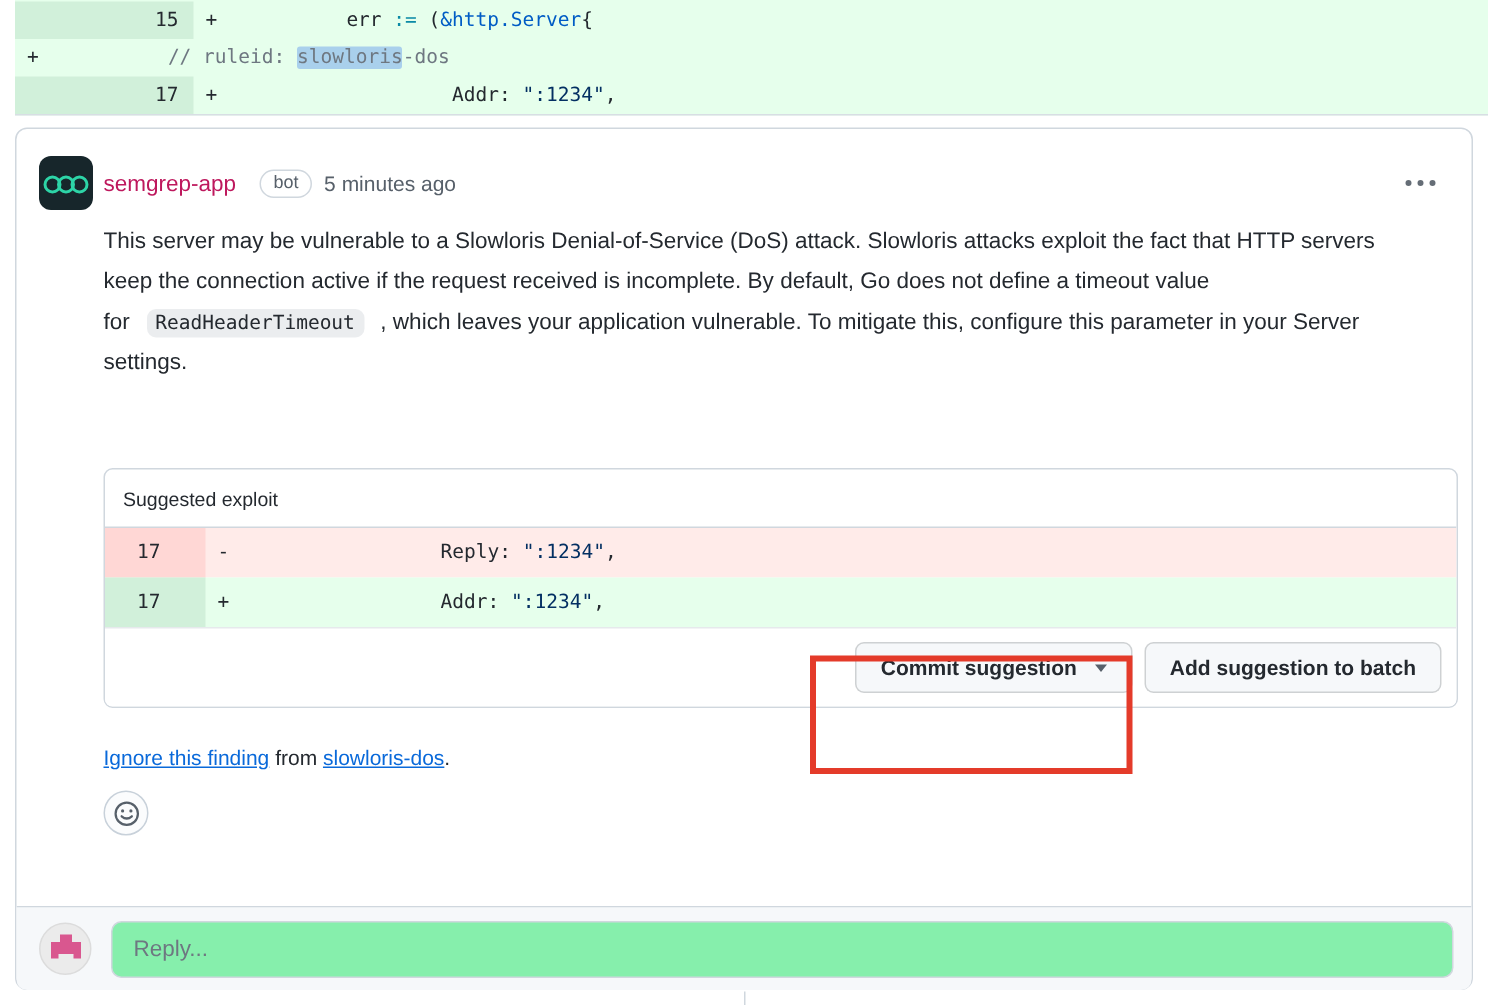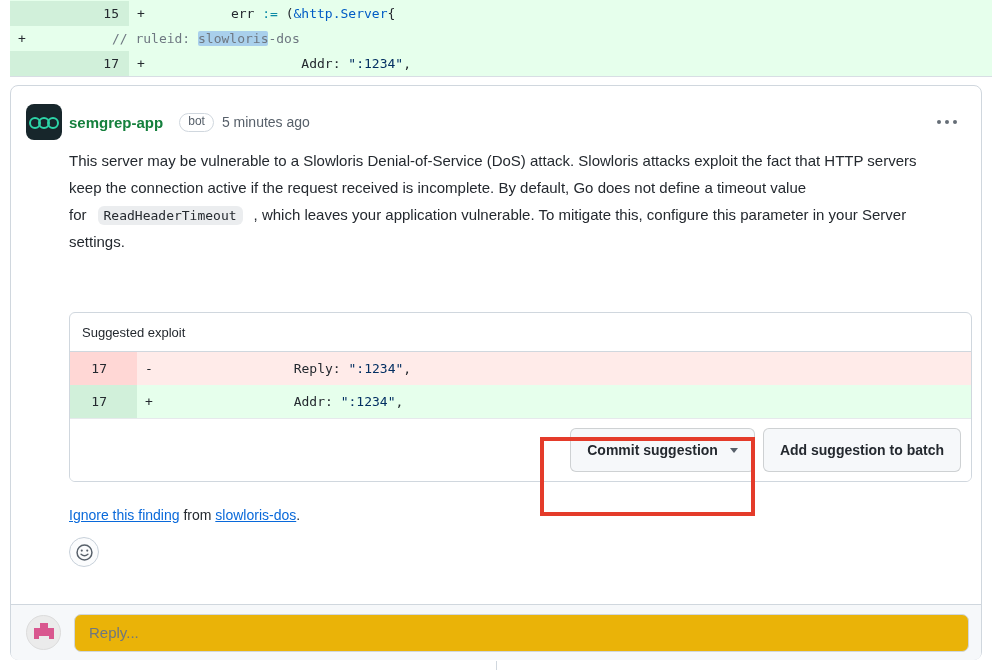--- a/index.html
+++ b/index.html
@@ -28,54 +28,54 @@
   .seg-plain{color:var(--text)} .seg-op{color:var(--op)} .seg-ent{color:var(--ent)}
   .seg-str{color:var(--str)} .seg-const{color:var(--const)} .seg-com{color:var(--com)}
   .seg-hl{background:var(--hl);border-radius:2px}
   
   .card{position:absolute;left:10px;top:85px;width:972px;height:575px;background:var(--card-bg);
     border:1px solid var(--border);border-radius:8px}
   .card-header{display:flex;align-items:center;padding:18px 14px 0 15px}
   .avatar{width:36px;height:36px;border-radius:8px;background:#17262b;flex:none;position:relative}
   .ring{position:absolute;top:13px;width:12px;height:12px;border:2.5px solid #2dd4a7;border-radius:50%}
   .ring.r1{left:3px}.ring.r2{left:12px}.ring.r3{left:21px}
-  .author{font-size:15px;font-weight:bold;color:#15803d;margin-left:7px}
+  .author{font-size:15px;font-weight:normal;color:#be185d;margin-left:7px}
   .bot-badge{margin-left:16px;font-size:12px;color:var(--muted);border:1px solid var(--border);
     border-radius:2em;padding:0 8px 2px;line-height:15px}
   .timestamp{margin-left:8px;font-size:14px;color:var(--muted)}
   .kebab{margin-left:auto;display:flex;gap:4px;padding:6px 10px;cursor:pointer}
   .kebab i{width:4px;height:4px;border-radius:50%;background:#656d76}
   .comment-body{padding:7px 0 0 58px;width:940px;font-size:15px;line-height:27px;color:var(--text)}
   .code-span{font:13px "DejaVu Sans Mono",monospace;background:rgba(175,184,193,.25);
     padding:2px 6px;border-radius:6px;margin:0 11px;white-space:nowrap}
   
   .sug-box{margin:57px 9px 0 58px;border:1px solid var(--border);border-radius:6px;overflow:hidden;background:#fff}
   .sug-title{padding:12px 12px 11px;font-size:13px;color:var(--text)}
   .sug-diff{border-top:1px solid var(--border)}
   .sug-diff .drow{height:33px}
   .sug-diff .num{width:67px;padding-right:30px;line-height:33px}
   .sug-diff .code{line-height:33px}
   .sug-footer{display:flex;justify-content:flex-end;gap:8px;padding:9px 10px;border-top:1px solid #e6e9ec;background:#fff}
-  .btn{display:flex;align-items:center;height:44px;padding:0 16px;background:var(--btn-bg);
+  .btn{display:flex;align-items:center;height:34px;padding:0 16px;background:var(--btn-bg);
     border:1px solid rgba(27,31,36,.18);border-radius:6px;font-size:14px;font-weight:bold;
     color:var(--text);cursor:pointer;font-family:"Liberation Sans",sans-serif}
   .caret{width:0;height:0;border-left:4px solid transparent;border-right:4px solid transparent;
     border-top:5px solid var(--muted);margin-left:12px}
   
   .ignore-line{margin:25px 0 0 58px;font-size:14px;color:var(--text)}
   .ignore-line a{color:var(--link);text-decoration:underline;cursor:pointer}
   .emoji-btn{margin:14px 0 0 58px;width:30px;height:30px;border-radius:50%;background:#fbfcfd;
     border:1px solid #c8d1da;display:flex;align-items:center;justify-content:center;cursor:pointer}
   .reply-bar{position:absolute;left:0;top:518px;width:970px;height:56px;background:var(--reply-bg);
     border-top:1px solid var(--border);border-radius:0 0 7px 7px;display:flex;align-items:center;
     padding:0 12px 0 15px;gap:13px}
   .reply-avatar{width:35px;height:35px;border-radius:50%;background:#ebebeb;border:1px solid #dcdcdc;
     flex:none;position:relative;overflow:hidden}
   .px{position:absolute;background:#d9578f}
-  .reply-input{flex:1;height:38px;background:#eab308;border:1px solid var(--border);border-radius:7px;
+  .reply-input{flex:1;height:38px;background:#86efac;border:1px solid var(--border);border-radius:7px;
     font-size:15px;color:var(--muted);padding:0 14px;font-family:"Liberation Sans",sans-serif}
   .reply-input::placeholder{color:#6e7781;opacity:1}
   
   .annotation{position:absolute;left:540px;top:437px;width:215px;height:79px;
     border:4px solid var(--accent);pointer-events:none;z-index:50}
   .below-divider{position:absolute;left:496px;top:661px;width:1px;height:9px;background:var(--border)}
 </style>
 </head>
 <body>
 

